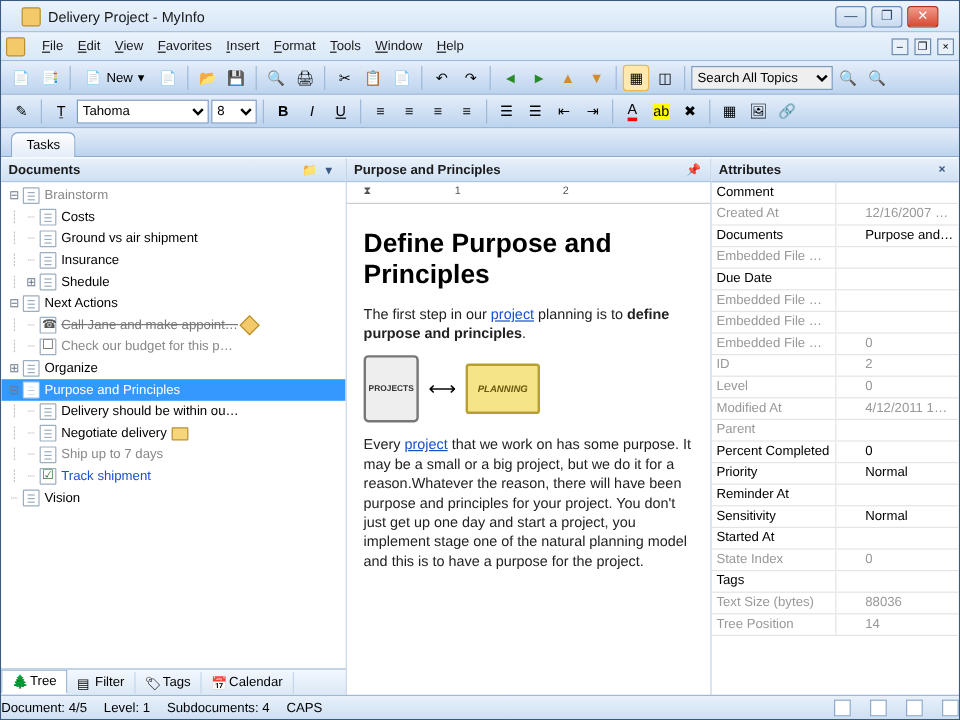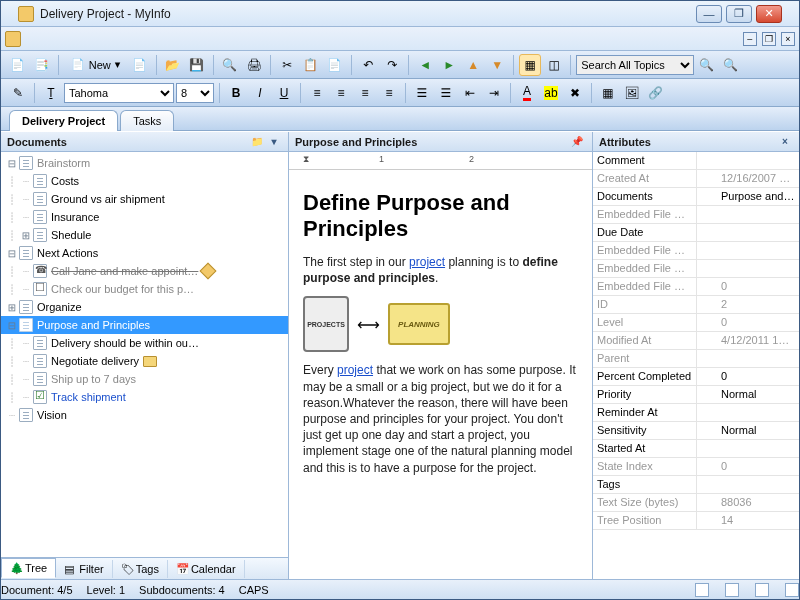--- a/index.html
+++ b/index.html
@@ -96,20 +96,31 @@
     <div class="title">Delivery Project - MyInfo</div>
     <div class="winbtns">
       <div class="winbtn">—</div>
       <div class="winbtn">❐</div>
       <div class="winbtn close">✕</div>
     </div>
   </div>
 
   <div class="menubar">
     <div class="micon"></div>
+    <div id="menuitems" style="display: flex;">
+        <span class="mitem"><u>F</u>ile</span>
+        <span class="mitem"><u>E</u>dit</span>
+        <span class="mitem"><u>V</u>iew</span>
+        <span class="mitem"><u>F</u>avorites</span>
+        <span class="mitem"><u>I</u>nsert</span>
+        <span class="mitem"><u>F</u>ormat</span>
+        <span class="mitem"><u>T</u>ools</span>
+        <span class="mitem"><u>W</u>indow</span>
+        <span class="mitem"><u>H</u>elp</span>
+      </div>
     <div class="spacer"></div>
     <div class="mdibtns">
       <span>–</span>
       <span>❐</span>
       <span>×</span>
     </div>
   </div>
 
   <div class="toolbar">
     <span class="tbtn">📄</span>
@@ -180,21 +191,20 @@
         <span style="background:#ff0">ab</span>
       </span>
     <span class="tbtn">✖</span>
     <span class="tsep"></span>
     <span class="tbtn">▦</span>
     <span class="tbtn">🖼</span>
     <span class="tbtn">🔗</span>
   </div>
 
   <div class="doctabs" id="doctabs">
-      <div class="doctab active">Delivery Project</div>
       <div class="doctab">Tasks</div>
     </div>
 
   <div class="workspace">
 
     <div class="panel left">
       <div class="panel-header">
         <span>Documents</span>
         <span class="phspacer"></span>
         <span class="phbtn">📁</span>

